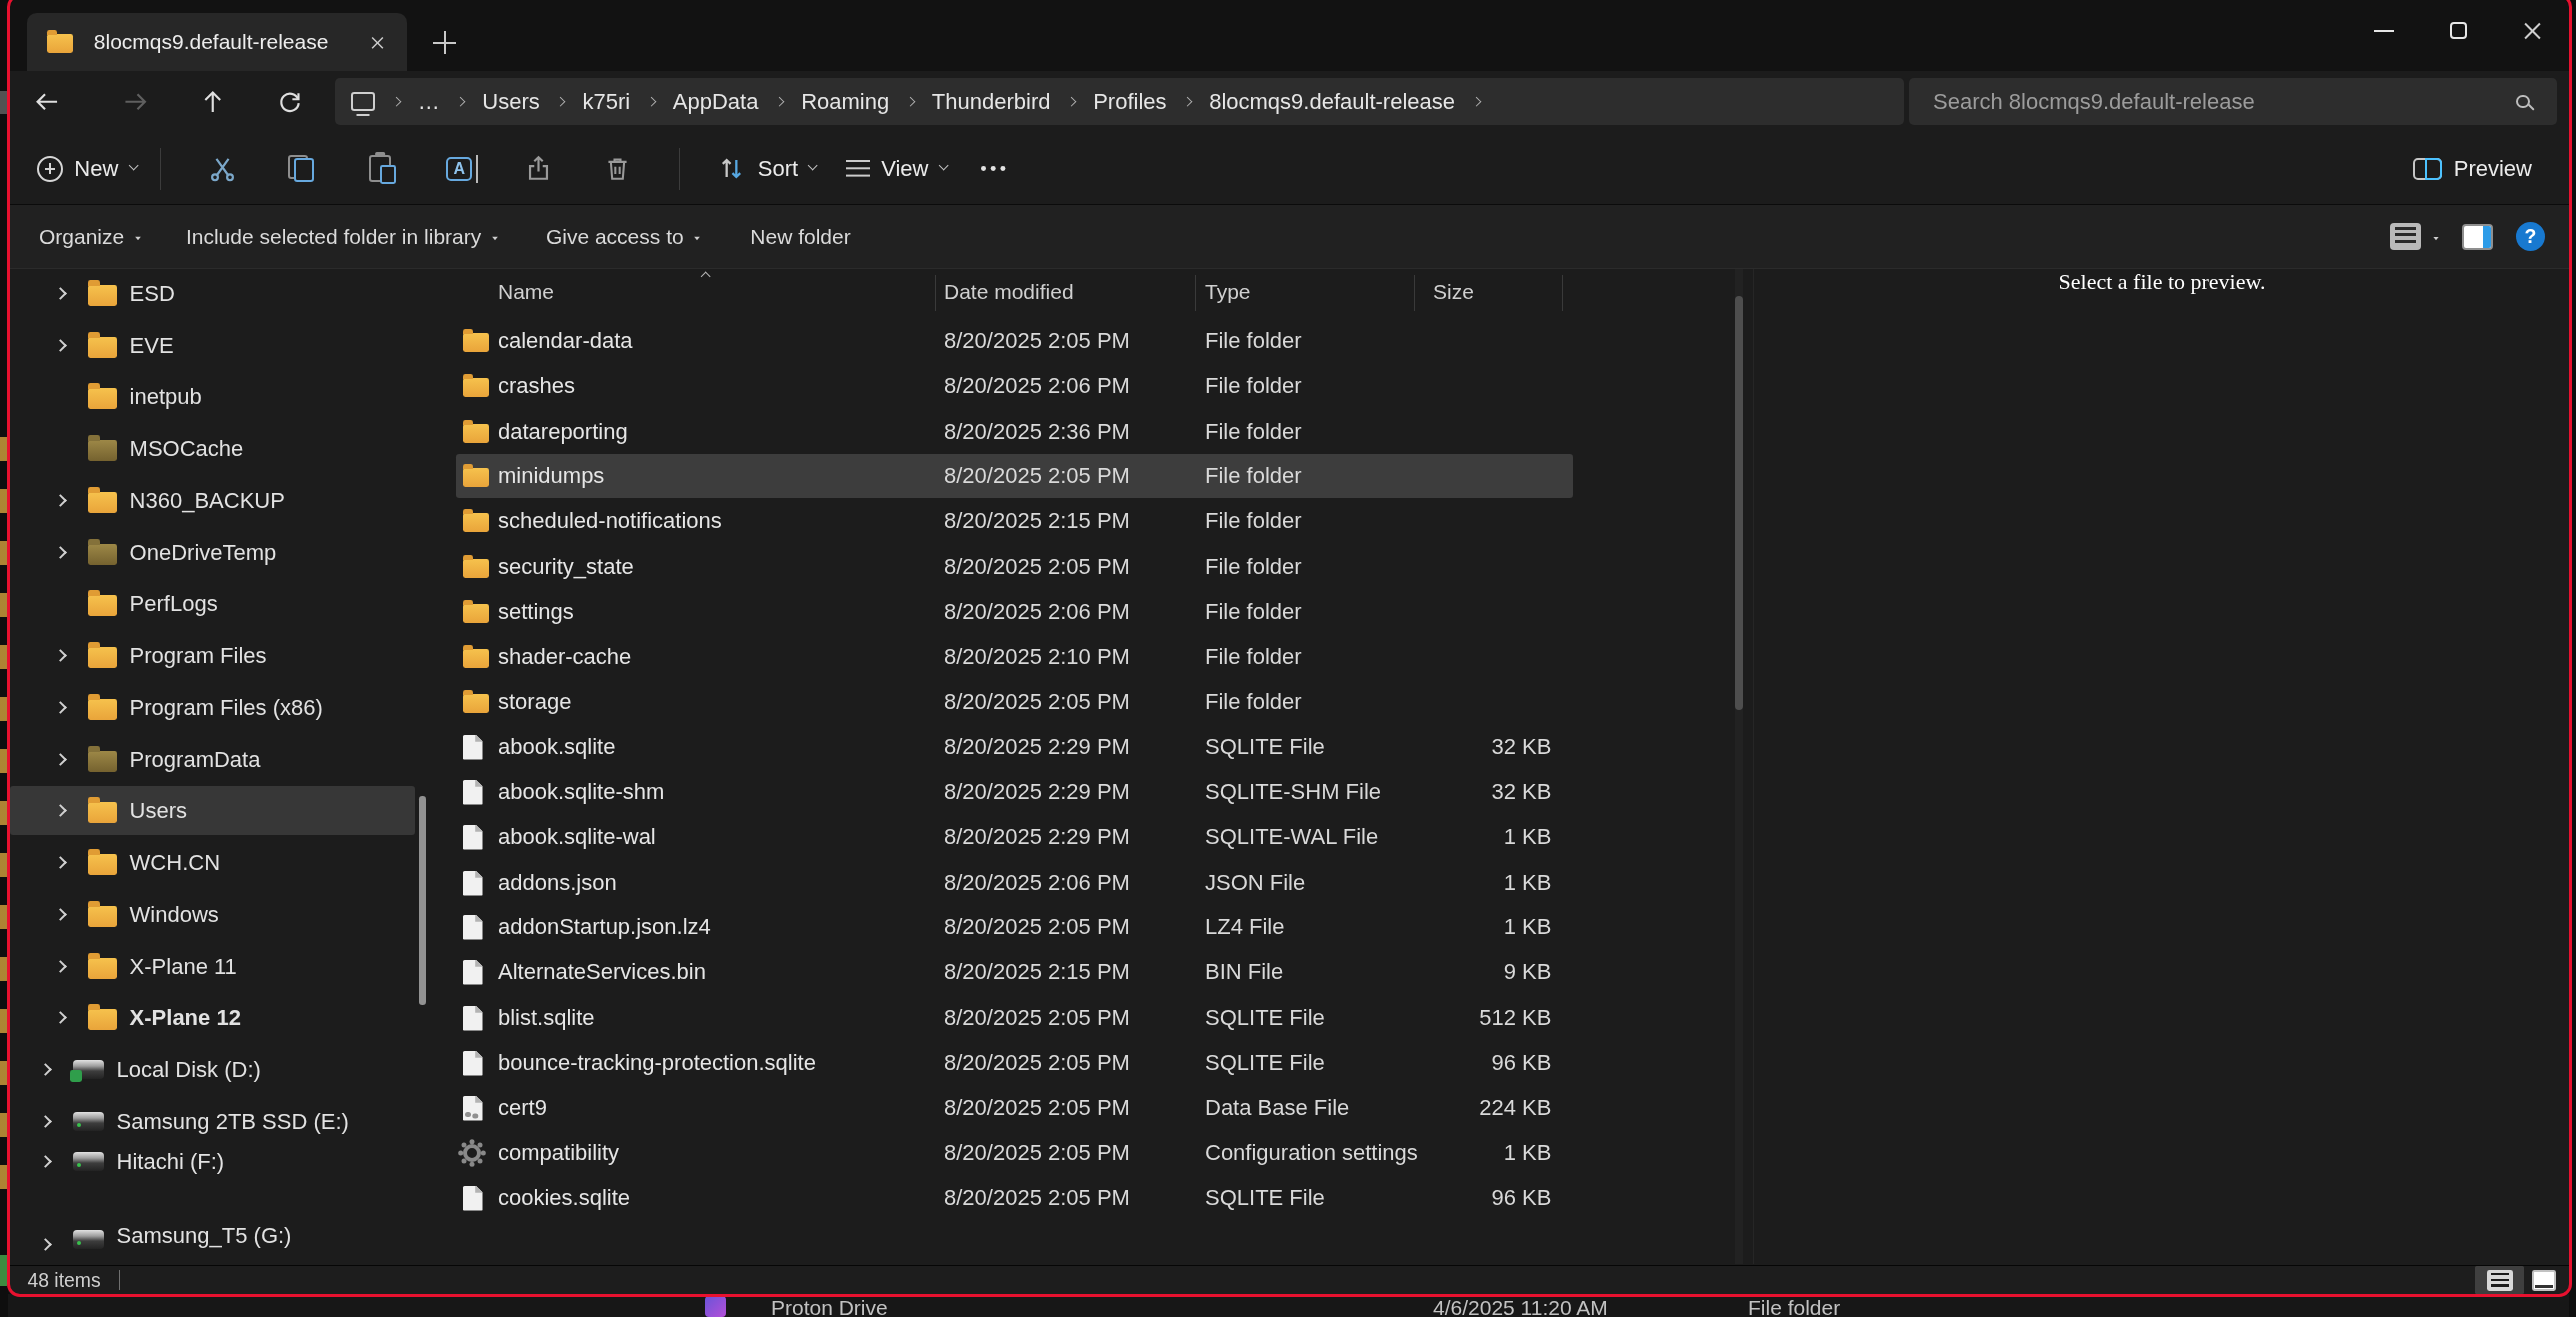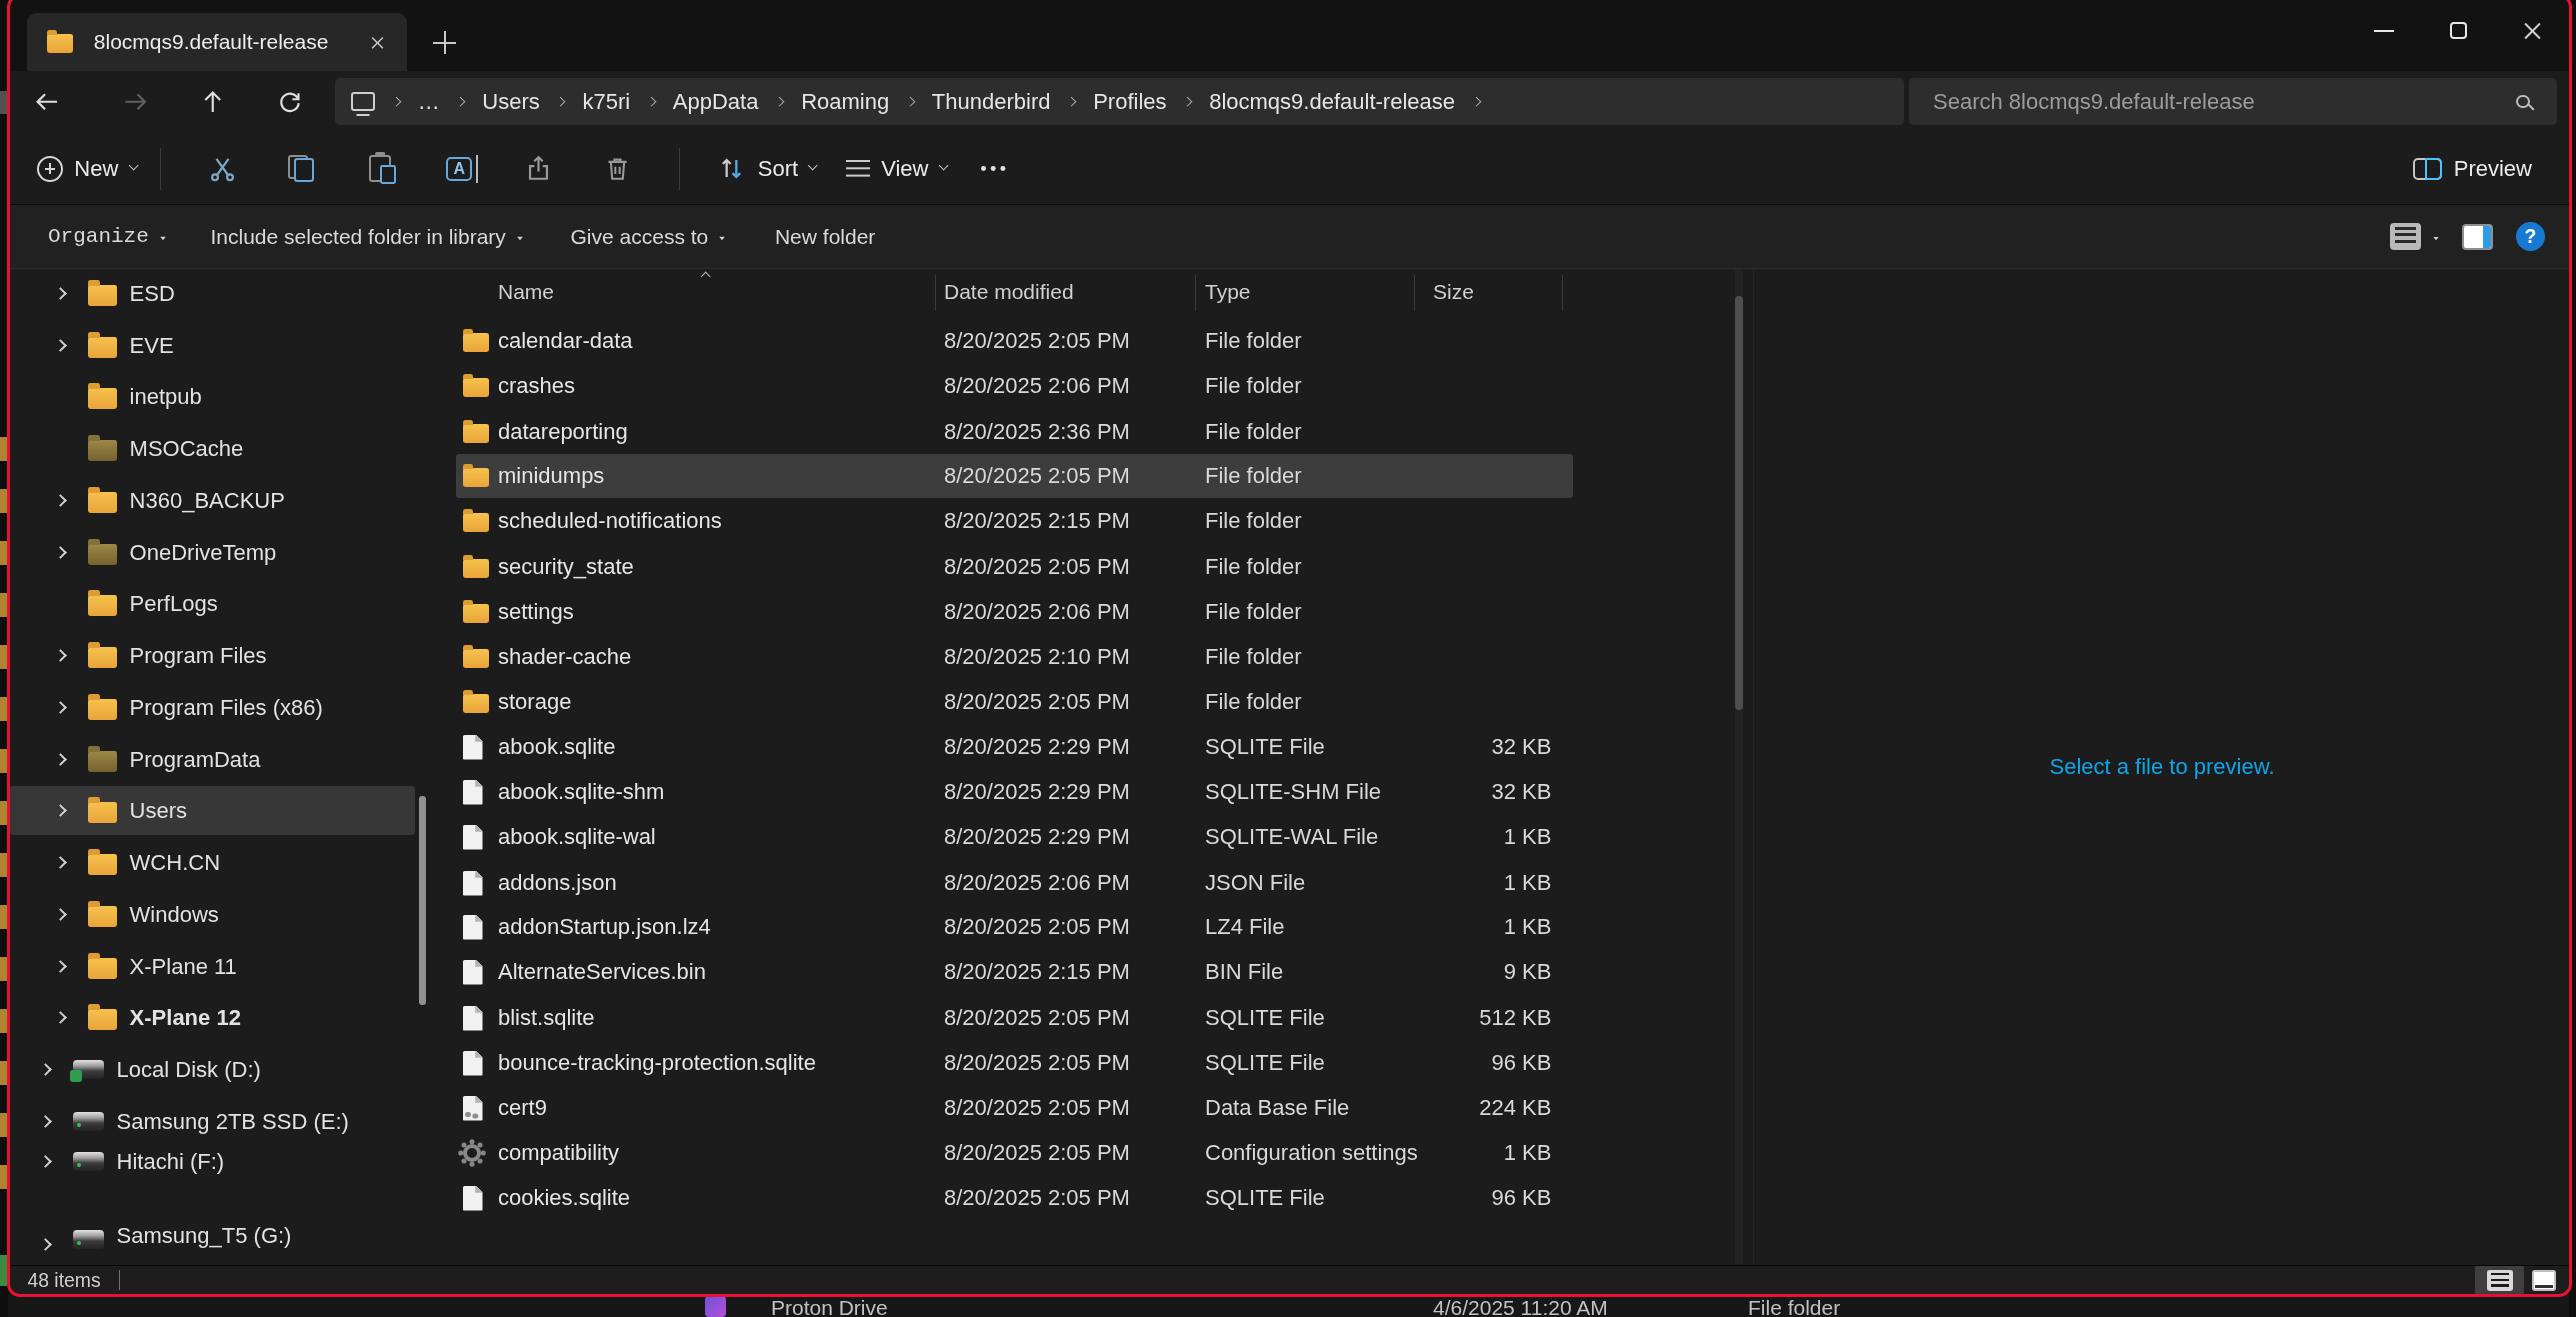--- a/index.html
+++ b/index.html
@@ -126,21 +126,21 @@
   .row.selected { background:#3d3d3d; }
   .cell-icon { display:flex; justify-content:flex-start; padding-left:6.5px; }
   .cell-name { color:#e6e6e6; white-space:nowrap; overflow:hidden; }
   .cell-size { text-align:right; padding-right:22.6px; }
   .file-scroll-track { position:absolute; left:1727px; top:269px; width:8px; height:995px; background:#222222; }
   .file-scroll { position:absolute; left:1727px; top:296px; width:8px; height:414px; background:#4e4e4e; border-radius:4px; }
 
   
   .preview-sep { position:absolute; left:1745px; top:269px; width:0.8px; height:995px; background:#262626; }
   .preview-pane { position:absolute; left:1746px; top:269px; width:816px; height:995px;
-    display:flex; align-items:center; justify-content:center; font-size:22px; color:#0ea5e9; }
+    display:flex; justify-content:center; font-size:22px; color:#ffffff;font-family:Liberation Serif, serif; }
 
   
   .statusbar { position:absolute; left:0; right:0; bottom:0; height:29px; background:#1d1d1d;
     border-top:0.8px solid #060606; display:flex; align-items:center; padding-left:19.4px; font-size:19.4px; color:#cfcfcf; }
   .sb-divider { margin-left:18px; width:1.6px; height:19.4px; background:#707070; }
   .sb-right { margin-left:auto; display:flex; align-items:center; gap:8px; padding-right:13px; height:100%; }
   .sb-active { width:49px; height:27.5px; background:#3f3f3f; display:flex; align-items:center; justify-content:center; border-radius:1.6px; }
   .st-list { width:26px; height:21px; background:#d9d9d9; border-radius:2.4px; display:flex; align-items:center; justify-content:center; }
   .st-list .lines { width:18px; height:14.6px; background:repeating-linear-gradient(180deg,#1c1c1c 0 2.4px, transparent 2.4px 5.7px); }
   .st-thumb { width:24px; height:21px; border:2.4px solid #c2c2c2; border-radius:2.4px; background:#ffffff; position:relative; }
@@ -293,21 +293,21 @@
       <span class="dots"></span>
     </div>
     <div class="spacer"></div>
     <div class="cmd-group">
       <span class="ico-preview"></span>
       <span>Preview</span>
     </div>
   </div>
 
   <div class="classicbar">
-    <div class="cb-item" style="margin-left:40px;font-family:Liberation Mono, monospace;">
+    <div class="cb-item" style="margin-left:31px;">
       <span>Organize</span>
       <span class="tri-down" style="transform:scale(.7);"></span>
     </div>
     <div class="cb-item" style="margin-left:44px;">
       <span>Include selected folder in library</span>
       <span class="tri-down" style="transform:scale(.7);"></span>
     </div>
     <div class="cb-item" style="margin-left:47px;">
       <span>Give access to</span>
       <span class="tri-down" style="transform:scale(.7);"></span>

